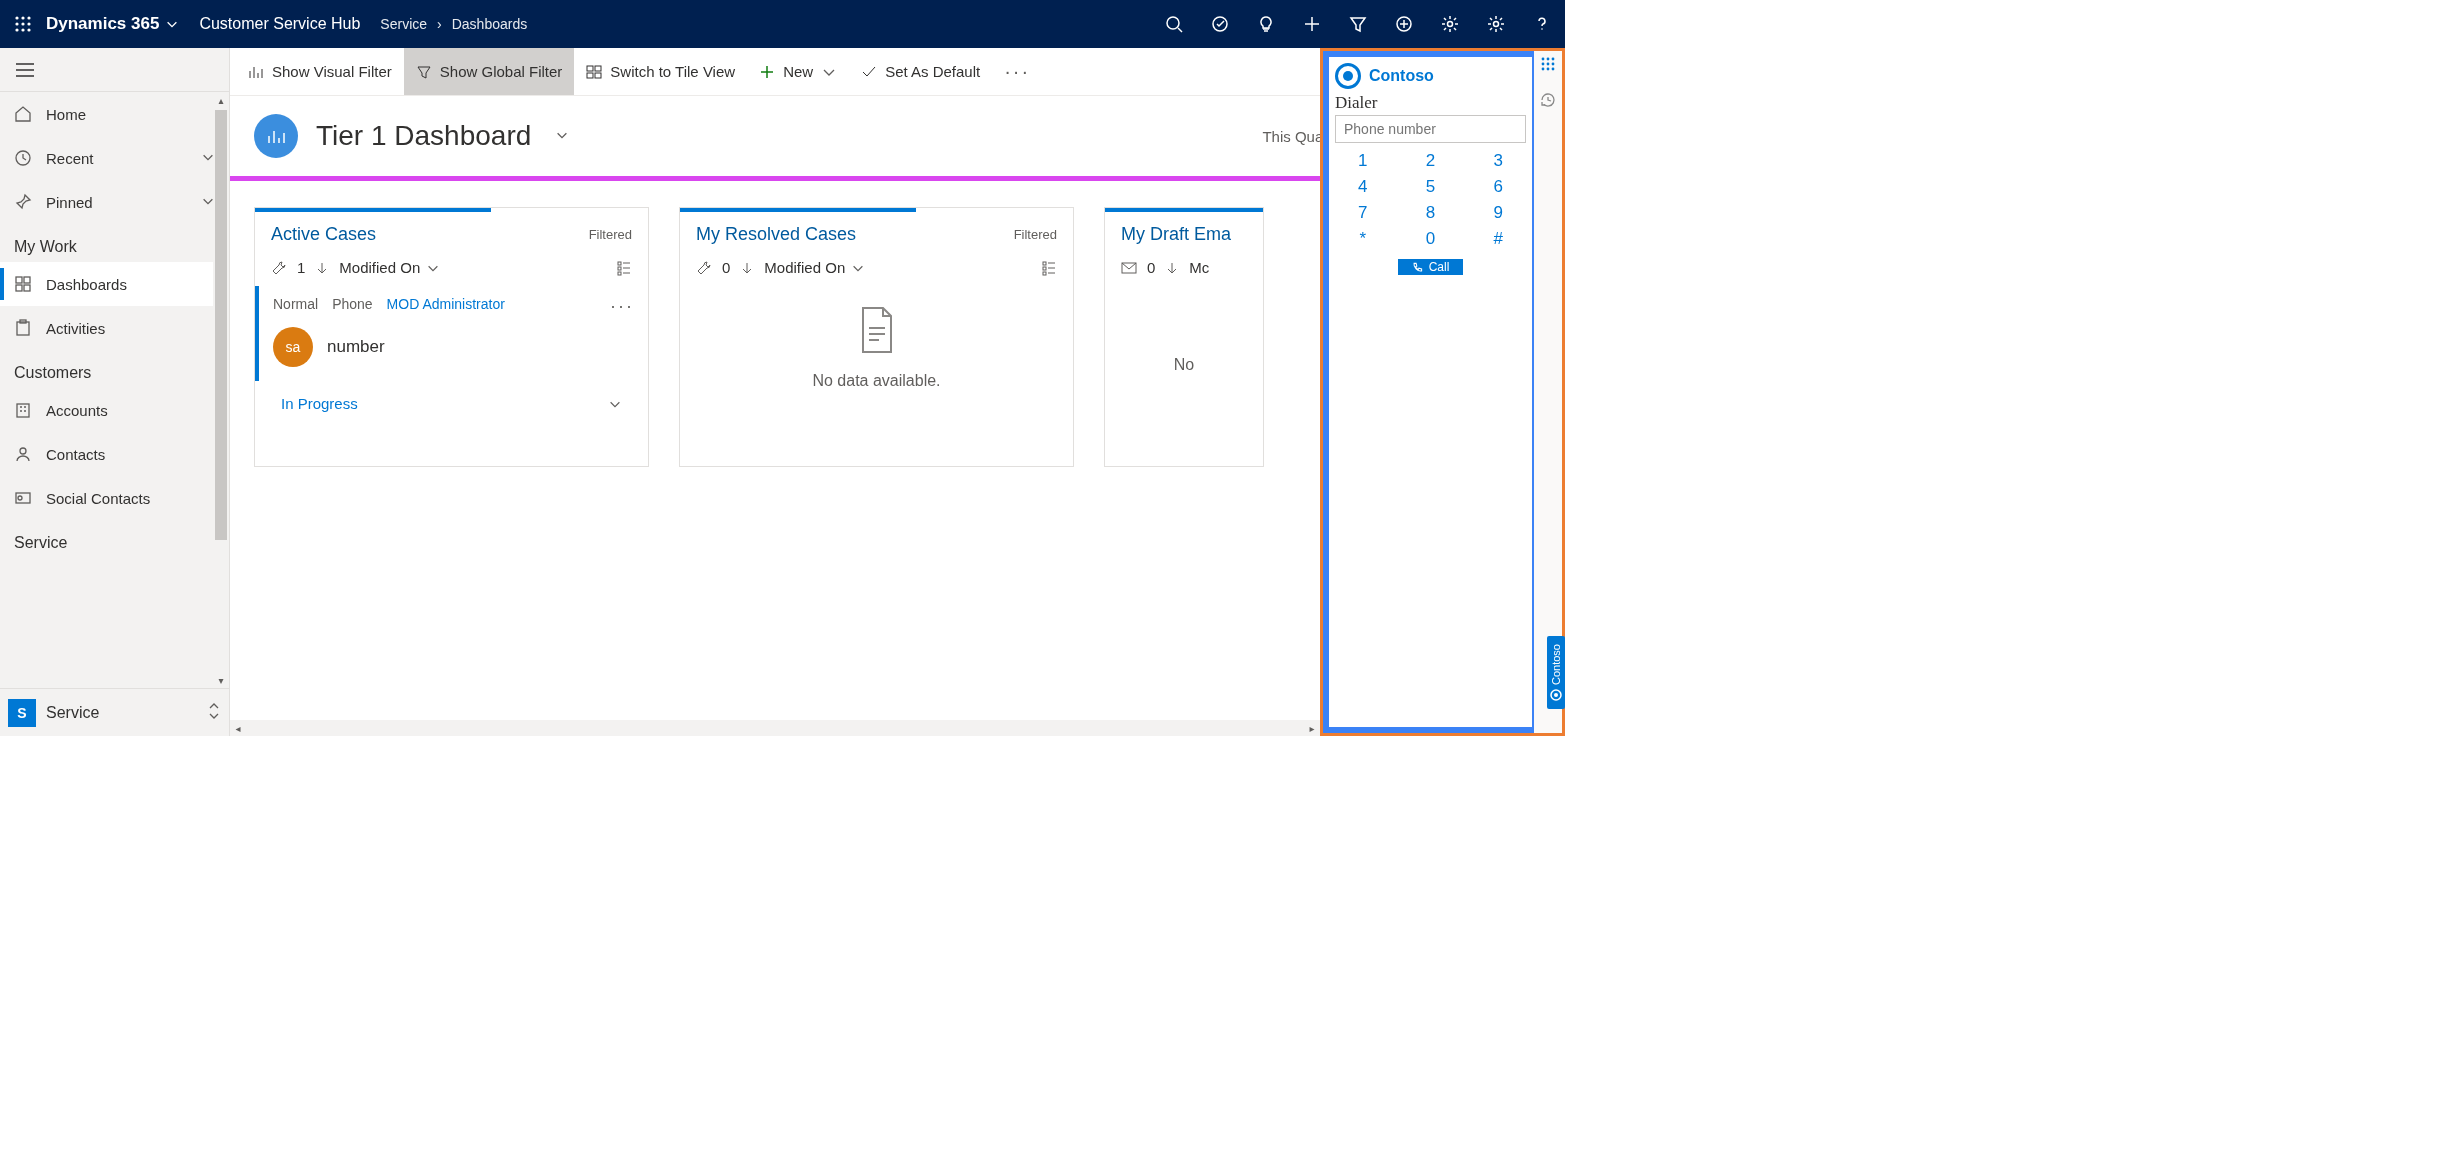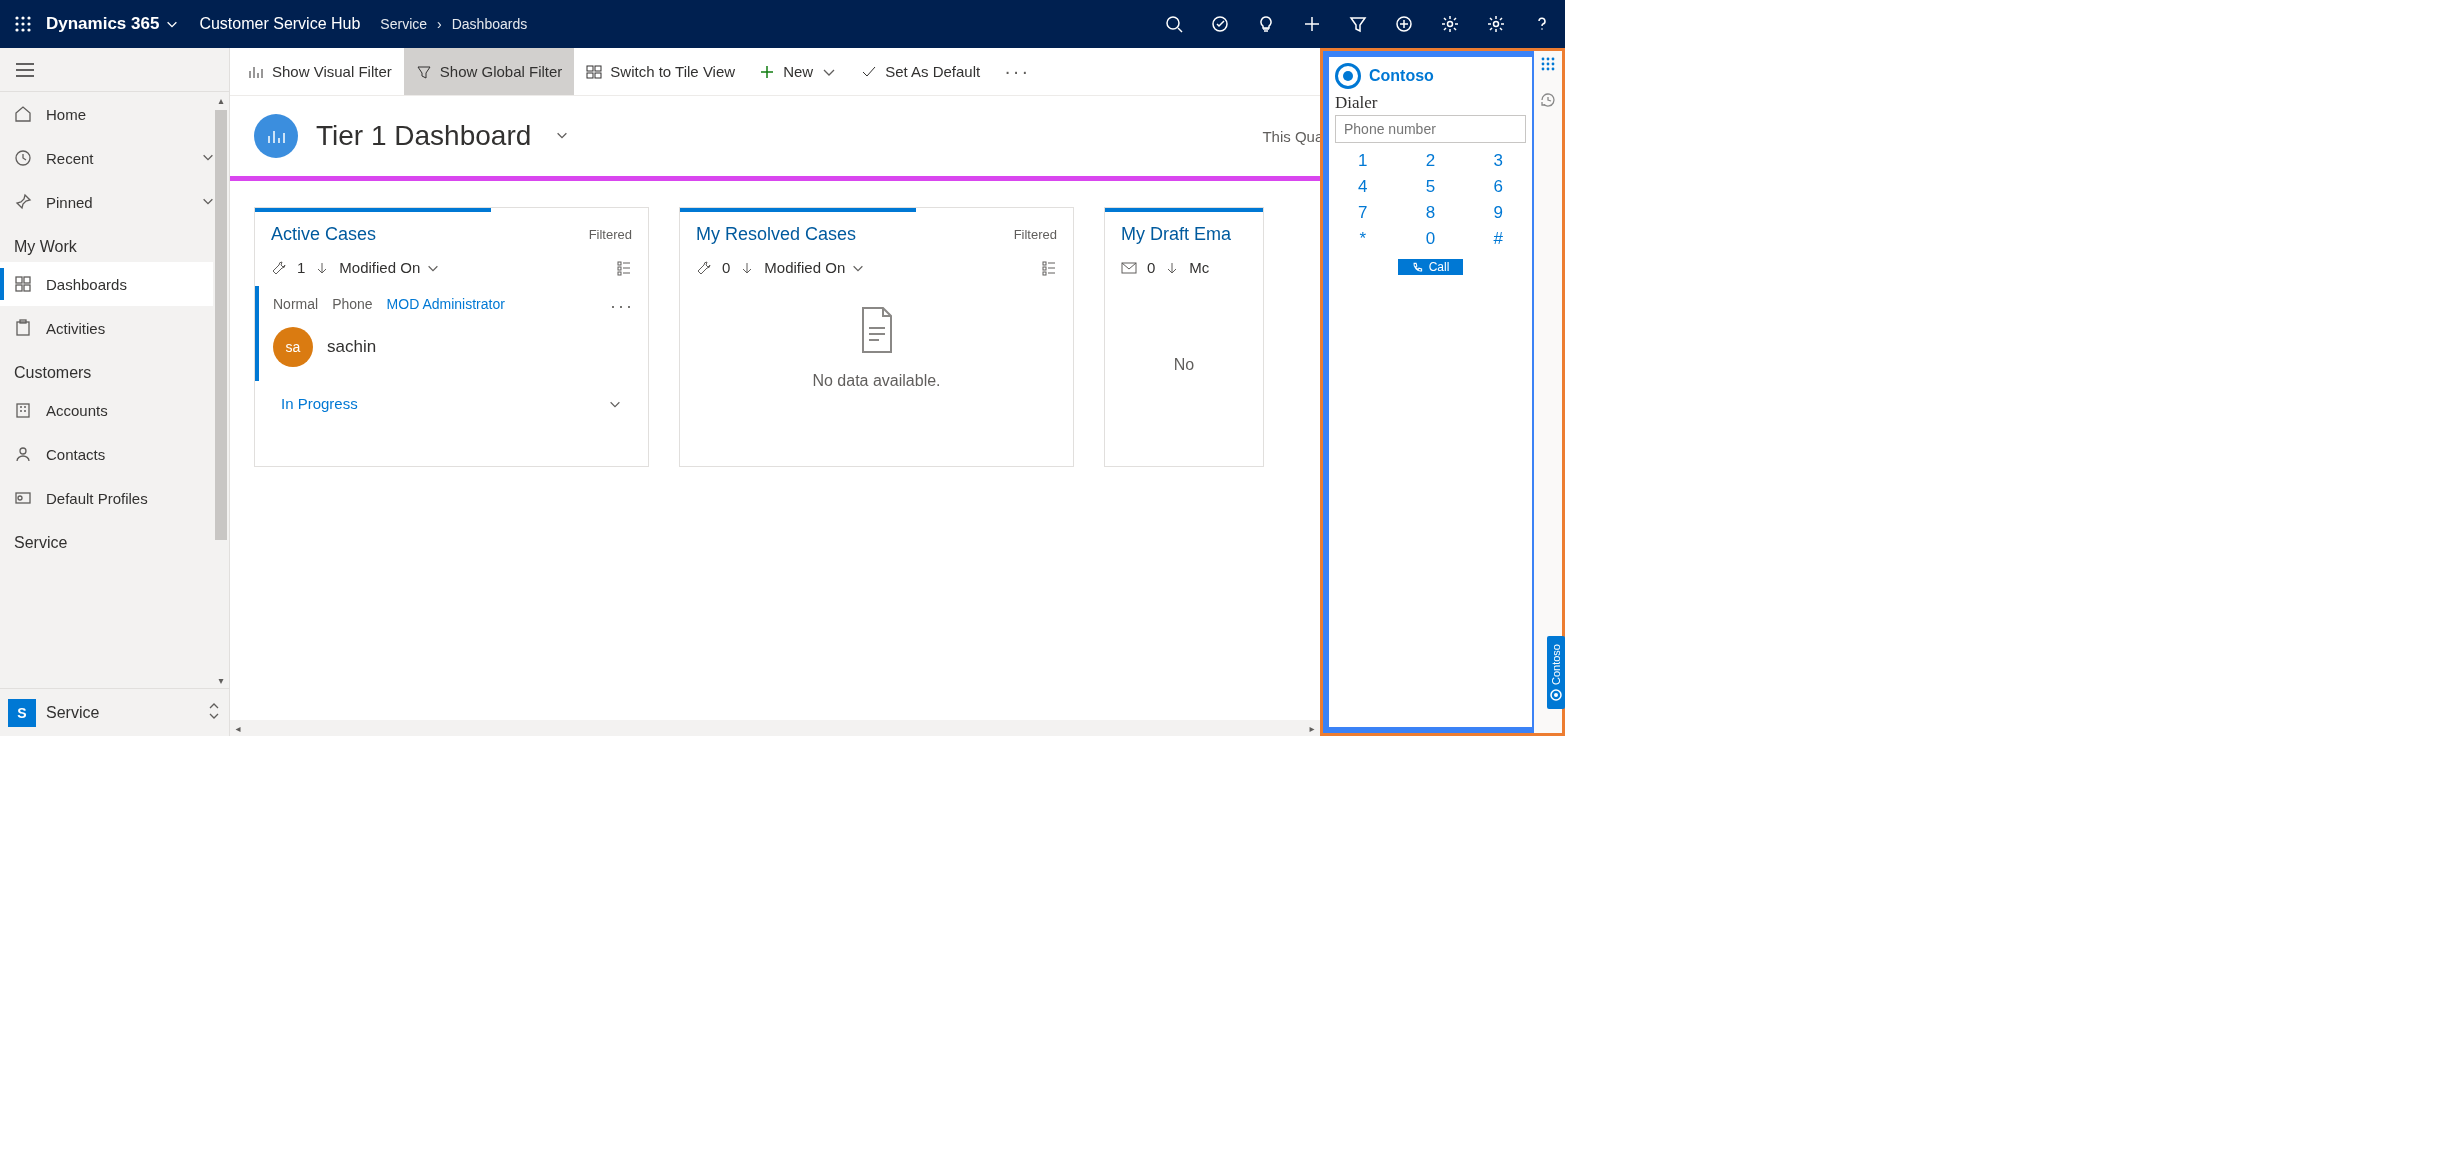--- a/index.html
+++ b/index.html
@@ -250,21 +250,21 @@
           <circle cx="9" cy="6" r="3"></circle>
           <path d="M3 16c0-3 3-5 6-5s6 2 6 5"></path>
         </svg>
       <span>Contacts</span>
     </div>
     <div class="navitem">
       <svg width="18" height="18" viewBox="0 0 18 18" fill="none" stroke="#605e5c" stroke-width="1.3">
           <rect x="2" y="4" width="14" height="10"></rect>
           <circle cx="6" cy="9" r="2"></circle>
         </svg>
-      <span>Default Profiles</span>
+      <span>Social Contacts</span>
     </div>
 
     <div class="navsection">Service</div>
 
     <div class="sidebar-footer">
       <div class="app-icon">S</div>
       <span>Service</span>
       <span class="chev" style="margin-left:auto"><svg width="14" height="18" viewBox="0 0 14 18" stroke="#605e5c" stroke-width="1.3" fill="none">
             <polyline points="3,6 7,2 11,6"></polyline>
             <polyline points="3,12 7,16 11,12"></polyline>
@@ -378,21 +378,21 @@
         </div>
         <div class="case-item">
           <div class="case-meta">
             <span>Normal</span>
             <span>Phone</span>
             <span class="owner">MOD Administrator</span>
             <span class="dots">···</span>
           </div>
           <div class="case-body">
             <div class="avatar">sa</div>
-            <span class="case-name">sachin</span>
+            <span class="case-name">number</span>
           </div>
         </div>
         <div class="case-status">
           <span>In Progress</span>
           <svg class="chev-svg" viewBox="0 0 16 16">
               <polyline points="3,6 8,11 13,6" stroke="#605e5c" stroke-width="1.3" fill="none"></polyline>
             </svg>
         </div>
       </div>
 

